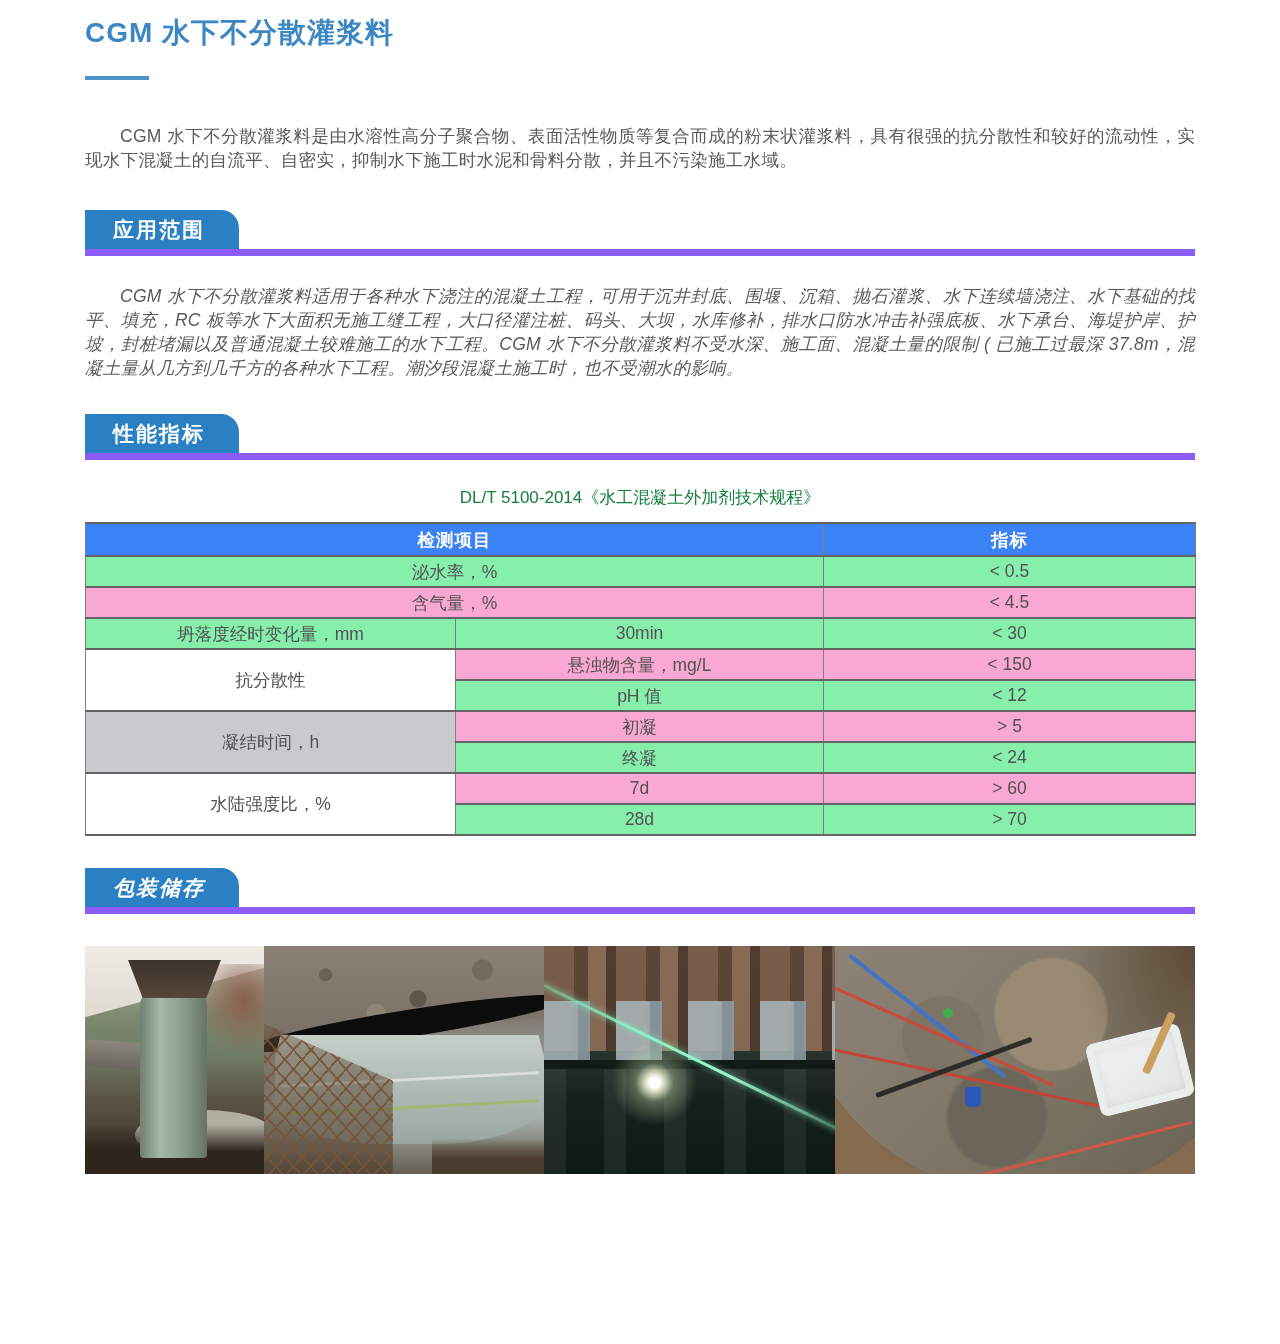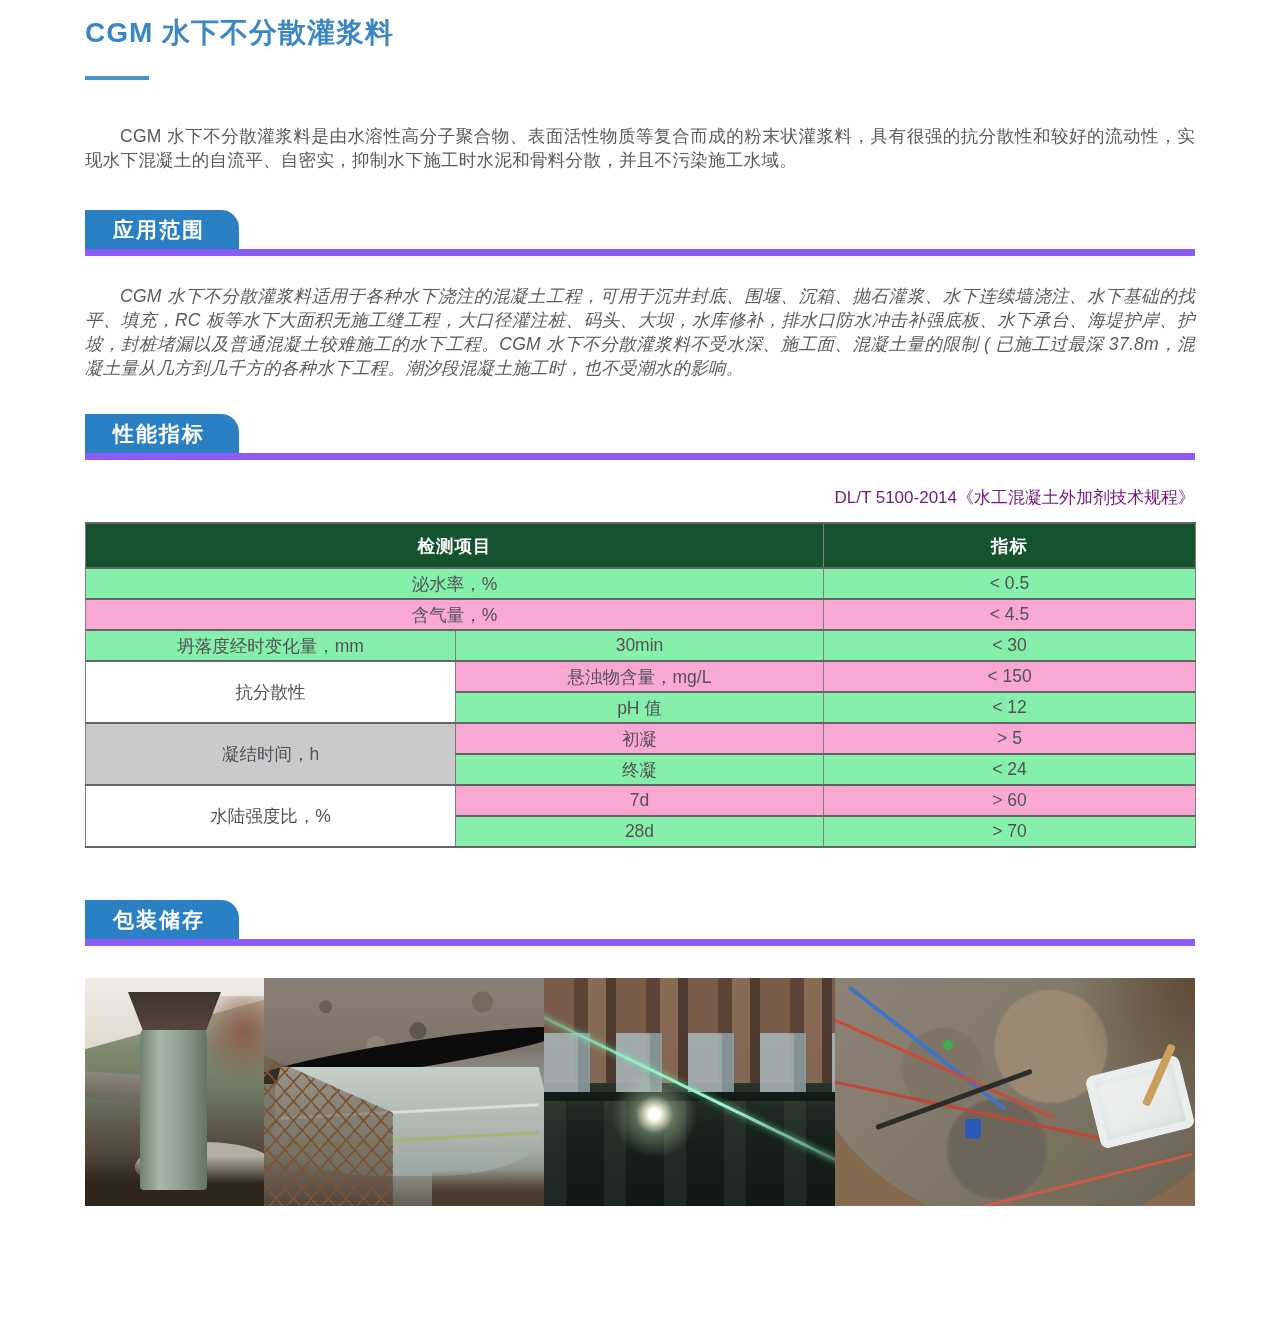--- a/index.html
+++ b/index.html
@@ -25,33 +25,33 @@
   
   .section-bar { margin-top:38px; border-bottom:7px solid #8b5cf6; display:flex; }
   .section-badge {
     display:inline-block; background:#2a80c3; color:#ffffff;
     font-size:21px; font-weight:bold; letter-spacing:2px;
     padding:6px 34px 5px 28px; border-radius:0 18px 0 0;
   }
   .section-body { margin-top:28px;font-style:italic; }
 
   
-  .table-caption { margin-top:26px; text-align:right; font-size:17px; color:#701a75; }
+  .table-caption { margin-top:26px; text-align:center; font-size:17px; color:#15803d; }
   table.perf {
     margin-top:13px; width:1110px; border-collapse:collapse;
     font-size:17.5px; color:#525255; table-layout:fixed;
   }
   table.perf th, table.perf td {
     border-left:1px solid #7e7e82; border-right:1px solid #7e7e82;
     border-top:2px solid #646467; border-bottom:2px solid #646467;
     text-align:center; vertical-align:middle; height:31px; padding:1px 4px;
   }
   table.perf th {
-    background:#14532d; color:#ffffff; font-weight:bold; font-size:17.5px;
-    height:45px; letter-spacing:1px;
+    background:#3b82f6; color:#ffffff; font-weight:bold; font-size:17.5px;
+    height:33px; letter-spacing:1px;
   }
   tr.row-gray td { background:#86efac; }
   tr.row-white td { background:#f9a8d4; }
   td.cell-white { background:#ffffff !important; }
   td.cell-gray { background:#cacacd !important; }
 
   
   .pack-list { margin-top:20px; }
   .pack-item { display:flex; align-items:center; margin-bottom:9px; font-size:17.5px; color:#5a5a5a; }
   .ring-bullet {
@@ -212,21 +212,21 @@
         <td>7d</td>
         <td>&gt; 60</td>
       </tr>
       <tr class="row-gray">
         <td>28d</td>
         <td>&gt; 70</td>
       </tr>
     </tbody>
   </table>
 
-  <div class="section-bar" style="margin-top:52px;">
+  <div class="section-bar" style="margin-top:32px;font-style:italic;">
     <span class="section-badge">包装储存</span>
   </div>
 
 
   <div class="photo-strip">
     <div class="photo p1" aria-label="水下灌浆施工的桩柱现场照片">
       <div class="deck"></div>
       <div class="wall"></div>
       <div class="beam"></div>
       <div class="basin"></div>

